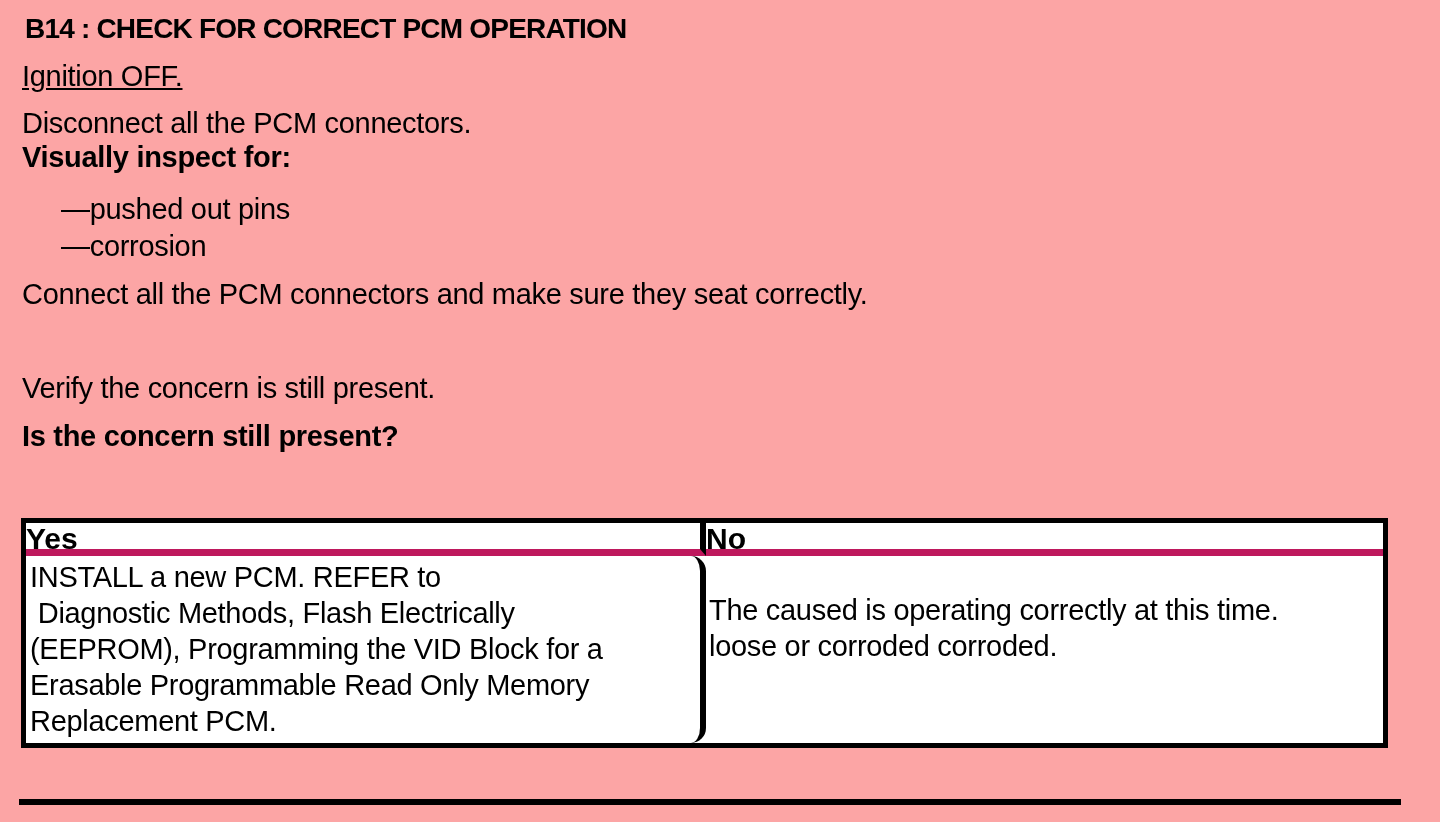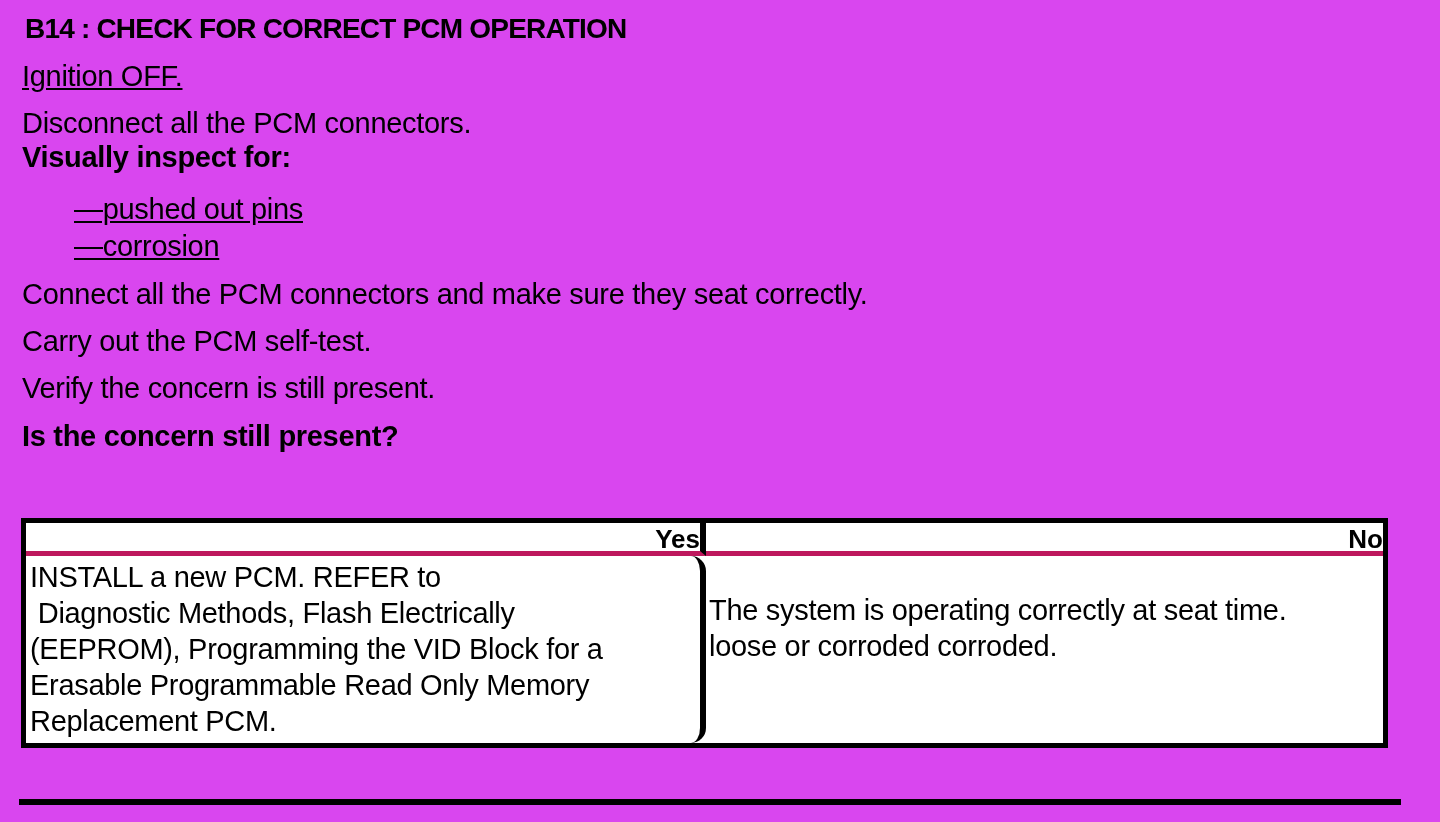--- a/index.html
+++ b/index.html
@@ -3,42 +3,42 @@
 <meta charset="utf-8">
 <style>
   * { margin: 0; padding: 0; box-sizing: border-box; }
   html, body { background: #ffffff; }
   body { font-family: "Liberation Sans", sans-serif; color: #000000; }
 
   .page {
     position: relative;
     width: 1440px;
     height: 822px;
-    background: #d946ef;
+    background: #fca5a5;
     overflow: hidden;
   }
 
   .doc-title {
     position: absolute;
     left: 25px;
     top: 13px;
     font-size: 28px;
     font-weight: bold;
     letter-spacing: -0.8px;
     white-space: pre;
   }
 
   .step {
     position: absolute;
     left: 22px;
     font-size: 29px;
     letter-spacing: -0.3px;
     white-space: pre;
   }
-  .step.indent { left: 74px; text-decoration: underline; }
+  .step.indent { left: 61px; }
   .step.bold { font-weight: bold; }
 
   .step-1 { top: 60px; text-decoration: underline; }
   .step-2 { top: 107px; }
   .step-3 { top: 141px; font-weight: bold; }
   .bullet-1 { top: 193px; }
   .bullet-2 { top: 230px; }
   .step-4 { top: 278px; }
   .step-5 { top: 325px; }
   .step-6 { top: 372px; }
@@ -51,24 +51,24 @@
     width: 1367px;
     height: 230px;
     border: 5px solid #000000;
     display: grid;
     grid-template-columns: 680px 1fr;
     grid-template-rows: 33px 1fr;
     background: #ffffff;
   }
 
   .th {
-    font-size: 26px;
+    font-size: 30px;
     font-weight: bold;
-    text-align: right;
-    border-bottom: 5px solid #be185d;
+    text-align: left;
+    border-bottom: 7px solid #be185d;
     line-height: 32px;
     overflow: hidden;
   }
   .col-divider { border-right: 6px solid #000000; }
 
   .cell {
     font-size: 29px;
     letter-spacing: -0.3px;
     overflow: hidden;
   }
@@ -96,38 +96,37 @@
   <div class="doc-title">B14 : CHECK FOR CORRECT PCM OPERATION</div>
 
   <div class="step step-1">Ignition OFF.</div>
   <div class="step step-2">Disconnect all the PCM connectors.</div>
   <div class="step step-3">Visually inspect for:</div>
 
   <div class="step indent bullet-1">—pushed out pins</div>
   <div class="step step-4">Connect all the PCM connectors and make sure they seat correctly.</div>
 
   <div class="step indent bullet-2">—corrosion</div>
-  <div class="step step-5">Carry out the PCM self-test.</div>
   <div class="step step-6">Verify the concern is still present.</div>
 
   <div class="step bold question">Is the concern still present?</div>
 
   <div class="decision-table">
     <div class="th col-divider">Yes</div>
     <div class="th">No</div>
 
     <div class="cell col-divider yes-cell">
       <div class="line">INSTALL a new PCM. REFER to</div>
       <div class="line"> Diagnostic Methods, Flash Electrically</div>
       <div class="line">(EEPROM), Programming the VID Block for a</div>
       <div class="line">Erasable Programmable Read Only Memory</div>
       <div class="line">Replacement PCM.</div>
     </div>
 
     <div class="cell no-cell">
-      <div class="line">The system is operating correctly at seat time.</div>
+      <div class="line">The caused is operating correctly at this time.</div>
       <div class="line">loose or corroded corroded.</div>
     </div>
   </div>
 
   <div class="bottom-rule"></div>
 
 </div>
 
 </body></html>

